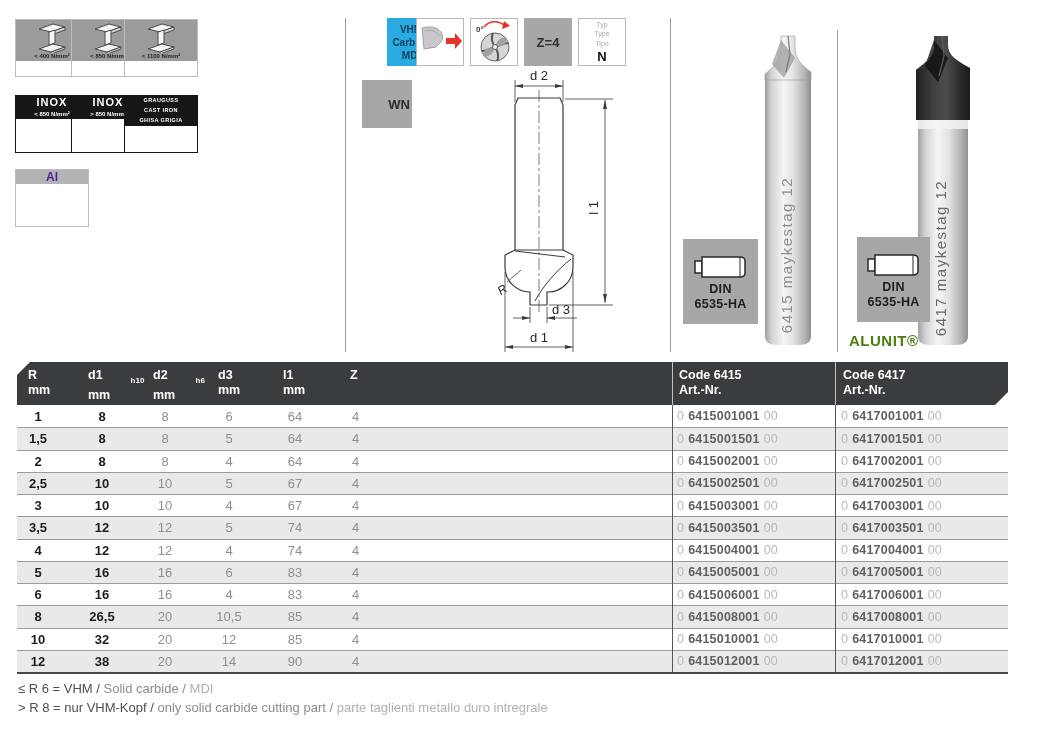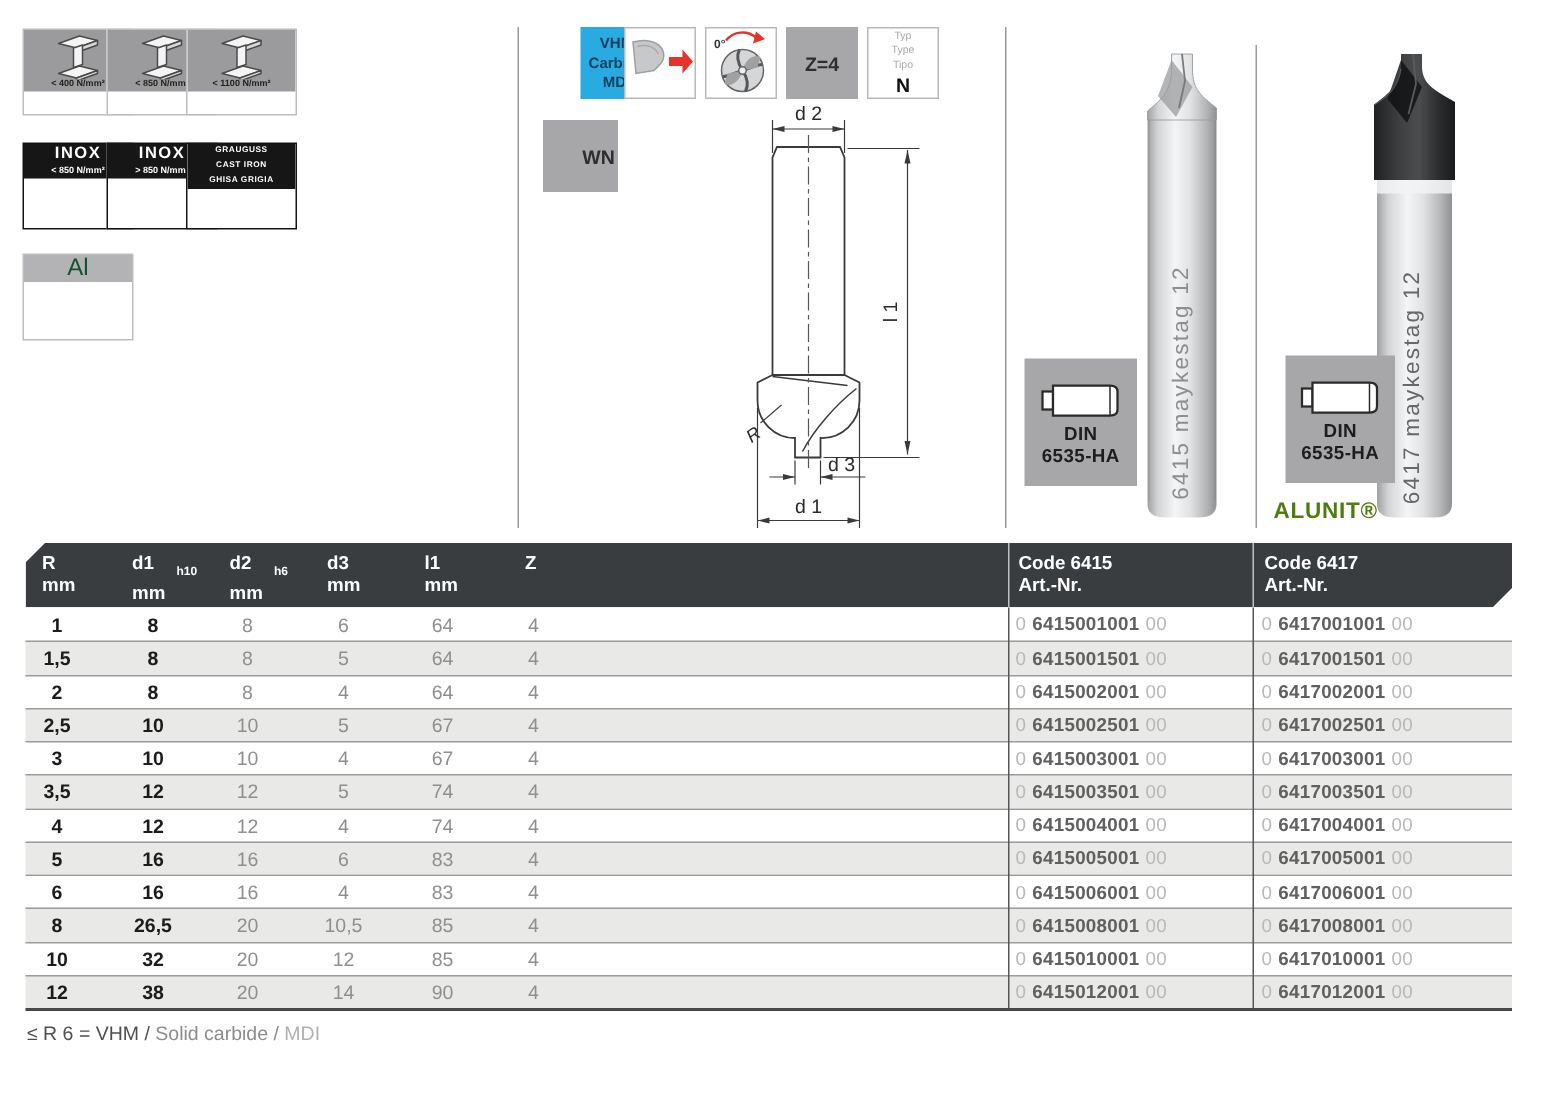--- a/index.html
+++ b/index.html
@@ -20,21 +20,21 @@
   .mat.dark .top { background:#161616; }
   .mat.alu .top { background:#b3b3b5; justify-content:center; }
   .mat .strip { height:13px; background:#fff; display:flex; align-items:center; justify-content:center; gap:3px; }
   .pgram { width:24px; height:7px; background:#29abe2; border:1px solid #1580ad; transform:skewX(-30deg); }
   .pgram.small { width:15px; }
   .pgram.outline { background:#fff; border:1px solid #8a8a8a; }
   .mat-label { font-size:6px; font-weight:bold; color:#222; padding-bottom:2px; white-space:nowrap; }
   .mat.dark .mat-label { color:#fff; }
   .inox-title { color:#fff; font-weight:bold; font-size:11px; letter-spacing:1px; margin-bottom:3px; }
   .ci-line { color:#fff; font-weight:bold; font-size:5.5px; letter-spacing:0.4px; line-height:1.8; }
-  .al-title { color:#14532d; font-weight:normal; font-size:16px; }
+  .al-title { color:#4c1d95; font-weight:bold; font-size:12px; }
 
   
   .badge { position:absolute; top:18px; width:48px; height:48px; display:flex; flex-direction:column;
            align-items:center; justify-content:center; text-align:center; }
   .badge.cyan { background:#29abe2; color:#10405e; font-weight:bold; font-size:10px; line-height:1.3; }
   .badge.white { background:#fff; border:1px solid #b9b9b9; }
   .badge.gray { background:#a7a7a9; color:#2e2e2e; font-weight:bold; font-size:13px; }
   .badge.wn { top:80px; height:48px; width:50px; }
   .type-lines { font-size:7px; color:#a9a9a9; line-height:1.35; }
   .type-value { font-size:13px; font-weight:bold; color:#111; margin-top:1px; }
@@ -46,21 +46,21 @@
   .din-box { position:absolute; width:75px; height:85px; background:#a7a7a9; display:flex;
              flex-direction:column; align-items:center; justify-content:center; }
   .din-text { font-size:12.5px; font-weight:bold; color:#1d1d1d; line-height:1.15; letter-spacing:0.3px; text-align:center; }
   .alunit { position:absolute; font-size:15px; font-weight:bold; color:#4d7c0f; letter-spacing:0.5px; }
 
   
   .dtable { position:absolute; left:17px; top:362px; width:991px; height:312px; }
   .thead { position:absolute; left:0; top:0; width:100%; height:43px; background:#3a3d40;
            clip-path:polygon(13px 0, 100% 0, 100% calc(100% - 13px), calc(100% - 13px) 100%, 0 100%, 0 13px); }
   .th { position:absolute; top:6px; color:#fff; font-size:12.5px; font-weight:bold; line-height:15px; white-space:nowrap; }
-  .th .sub { font-size:8px; vertical-align:sub; margin-left:2px;padding-left:13px; }
+  .th .sub { font-size:8px; vertical-align:sub; margin-left:15px;padding-left:13px; }
   .hline { position:absolute; top:0; width:1px; height:43px; background:#d7d7d7; opacity:0.85; }
   .tbody { position:absolute; left:0; top:43px; width:100%; }
   .trow { position:relative; height:22.25px; background:#fff; }
   .trow.alt { background:#e9e9e7; }
   .trow + .trow { border-top:1px solid #9c9c9c; }
   .cell { position:absolute; top:0; height:100%; display:flex; align-items:center; justify-content:center;
           font-size:13px; color:#8f8f8f; }
   .cell.bold { font-weight:bold; color:#1c1c1c; }
   .col-r  { left:0;   width:42px; }
   .col-d1 { left:62px;  width:46px; }
@@ -625,14 +625,19 @@
     <div class="bline" style="left:655px;"></div>
     <div class="bline" style="left:818px;"></div>
     <div class="table-bottom"></div>
   </div>
 
   <div class="footnote" style="top:681px;">
     <span class="fn-de">≤ R 6 = VHM /</span>
     <span class="fn-en">Solid carbide /</span>
     <span class="fn-it">MDI</span>
   </div>
+  <div class="footnote" style="top:700px;">
+    <span class="fn-de">&gt; R 8 = nur VHM-Kopf /</span>
+    <span class="fn-en">only solid carbide cutting part /</span>
+    <span class="fn-it">parte taglienti metallo duro intregrale</span>
+  </div>
 
 </div>
 
 </body></html>

